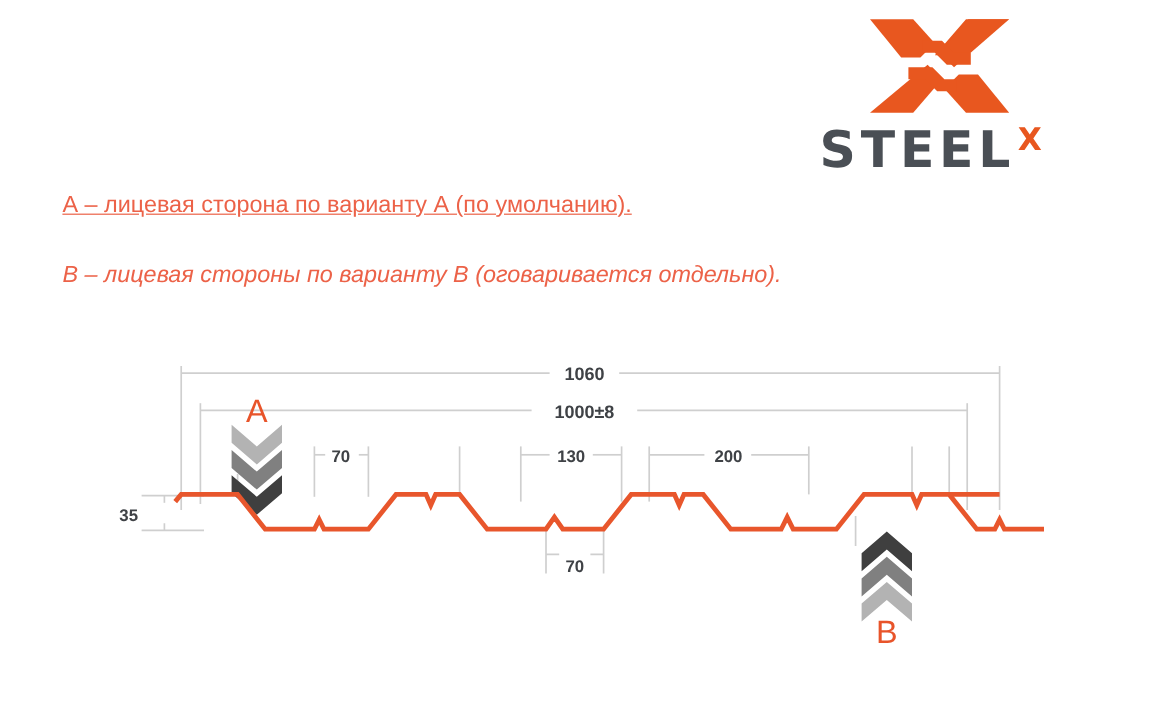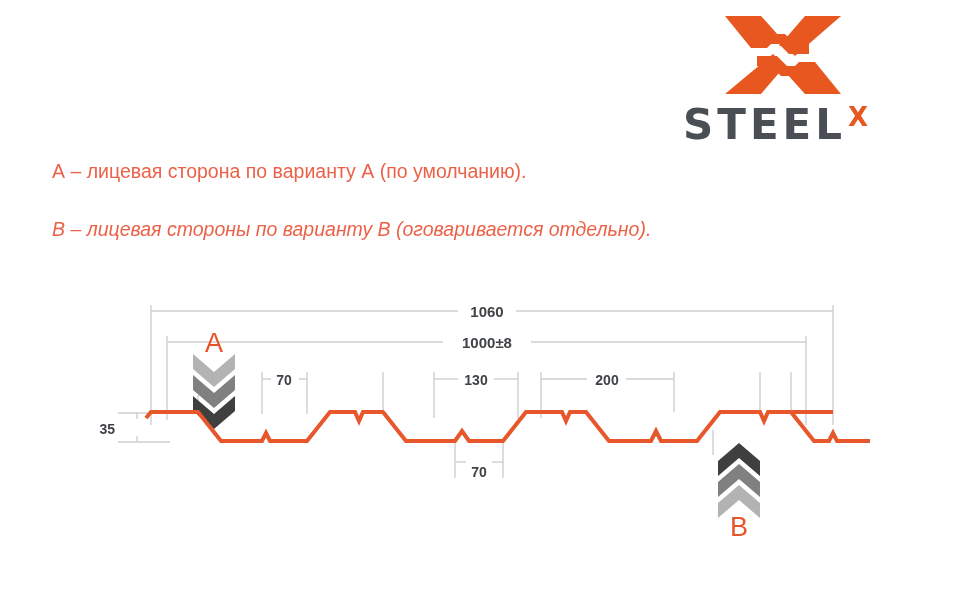--- a/index.html
+++ b/index.html
@@ -63,21 +63,21 @@
   
   .caption {
     position: absolute;
     left: 52px;
     font-family: "Liberation Sans", sans-serif;
     font-size: 19.5px;
     color: #ec6248;
     white-space: nowrap;
     letter-spacing: 0px;
   }
-  #caption-a { top: 160px; }
+  #caption-a { top: 160px; text-decoration: underline; }
   #caption-b { top: 218px; font-style: italic; }
 
   
   #drawing {
     position: absolute;
     left: 0;
     top: 0;
     width: 970px;
     height: 597px;
   }

